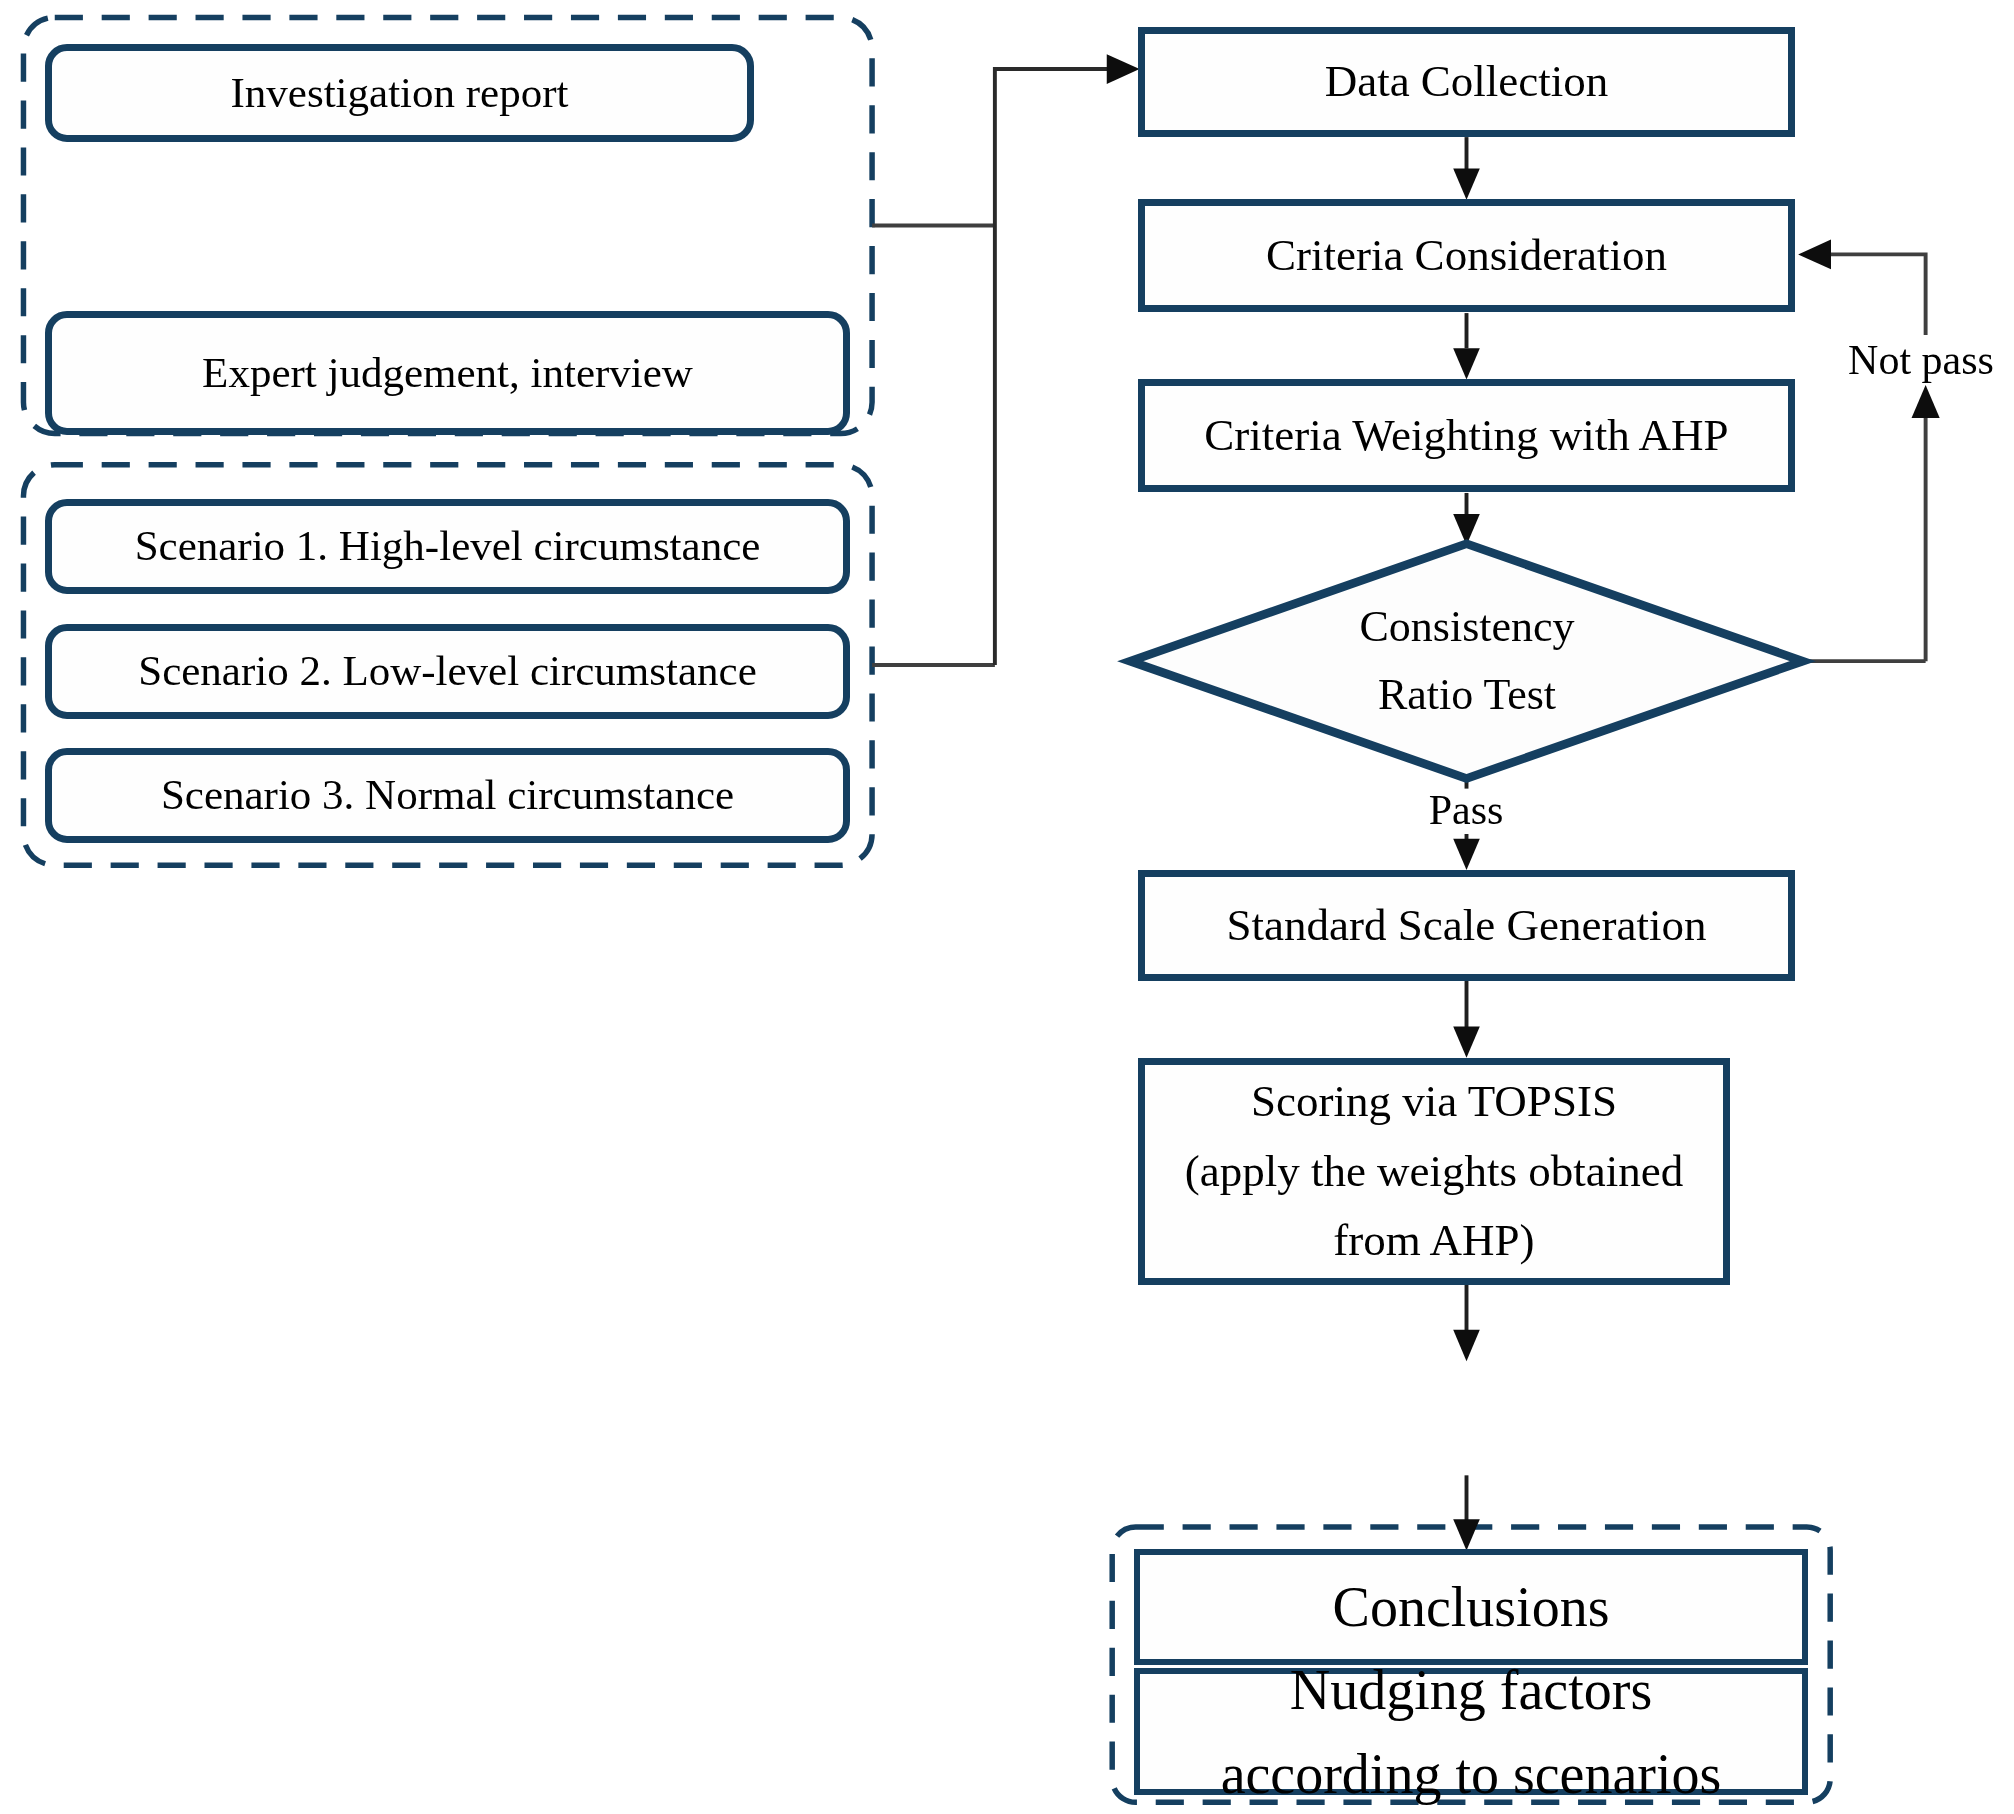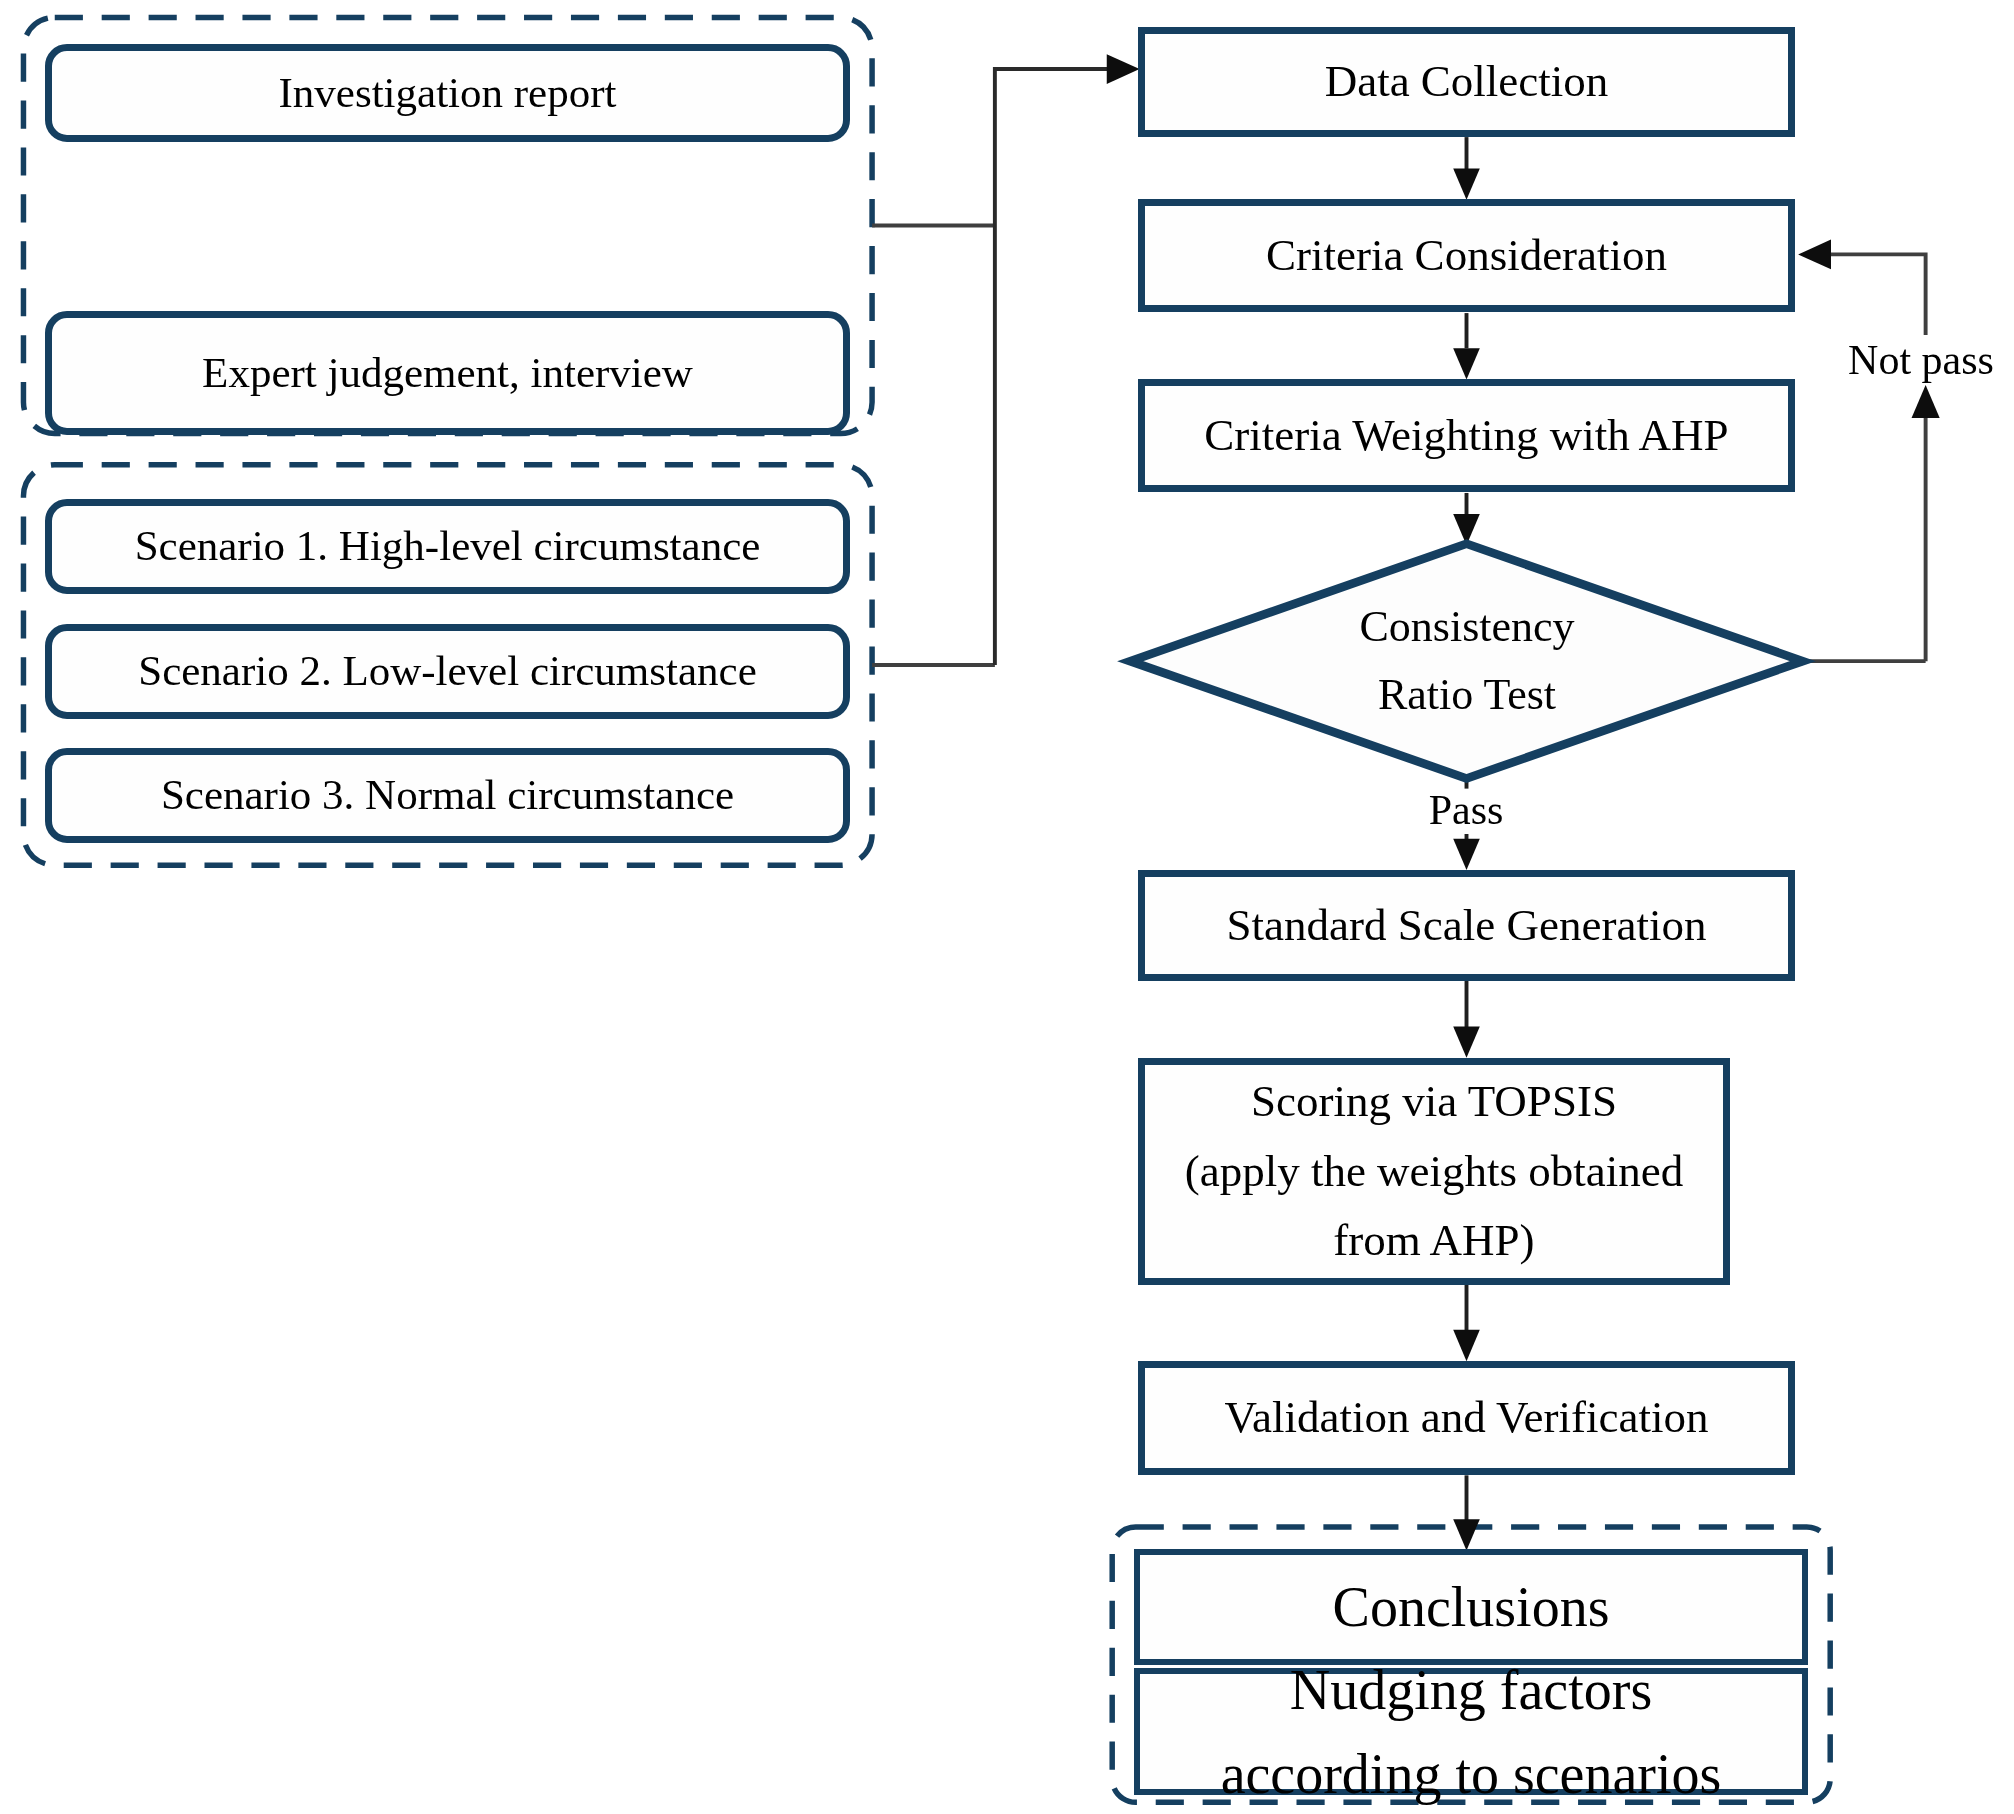--- a/index.html
+++ b/index.html
@@ -57,40 +57,39 @@
 
     <path d="M2305,845 H2462" stroke="#3f3f3f" stroke-width="5" fill="none"></path>
     <path d="M2462,845 V532" stroke="#3f3f3f" stroke-width="5" fill="none"></path>
     <polygon points="2462,492 2444,534 2480,534" fill="#0d0d0d"></polygon>
     <path d="M2462,428 V325 H2341" stroke="#3f3f3f" stroke-width="5" fill="none"></path>
     <polygon points="2299,325 2341,306 2341,344" fill="#0d0d0d"></polygon>
 
     <polygon points="1875,695 2305,845 1875,995 1445,845" fill="#fdfdfd" stroke="#153f60" stroke-width="11"></polygon>
   </svg>
 
-  <div class="node rbox" style="left:45px;top:44px;width:805px;height:98px;">Investigation report</div>
+  <div class="node rbox" style="left:45px;top:44px;width:709px;height:98px;">Investigation report</div>
   <div class="node rbox" style="left:45px;top:311px;width:805px;height:124px;">Expert judgement, interview</div>
 
   <div class="node rbox" style="left:45px;top:499px;width:805px;height:95px;">Scenario 1. High-level circumstance</div>
   <div class="node rbox" style="left:45px;top:624px;width:805px;height:95px;">Scenario 2. Low-level circumstance</div>
   <div class="node rbox" style="left:45px;top:748px;width:805px;height:95px;">Scenario 3. Normal circumstance</div>
 
   <div class="node sbox" style="left:1138px;top:27px;width:657px;height:110px;">Data Collection</div>
   <div class="node sbox" style="left:1138px;top:199px;width:657px;height:113px;">Criteria Consideration</div>
   <div class="node sbox" style="left:1138px;top:379px;width:657px;height:113px;">Criteria Weighting with AHP</div>
 
   <div class="dlabel" style="left:1248px;top:575px;width:438px;height:172px;">Consistency
 Ratio Test</div>
   <div class="freelabel" style="left:1388px;top:787px;width:156px;height:45px;">Pass</div>
   <div class="freelabel" style="left:1823px;top:336px;width:196px;height:47px;">Not pass</div>
 
   <div class="node sbox" style="left:1138px;top:870px;width:657px;height:111px;">Standard Scale Generation</div>
   <div class="node sbox" style="left:1138px;top:1058px;width:592px;height:227px;line-height:1.55;">Scoring via TOPSIS
 (apply the weights obtained
 from AHP)</div>
-  <div class="node sbox" style="left:1138px;top:1361px;width:657px;height:114px;">Validation and Verification</div>
 
   <div class="node obox" style="left:1134px;top:1549px;width:674px;height:116px;">Conclusions</div>
   <div class="node obox" style="left:1134px;top:1668px;width:674px;height:127px;">Nudging factors
 according to scenarios</div>
 
 </div>
 
 
 </body></html>

